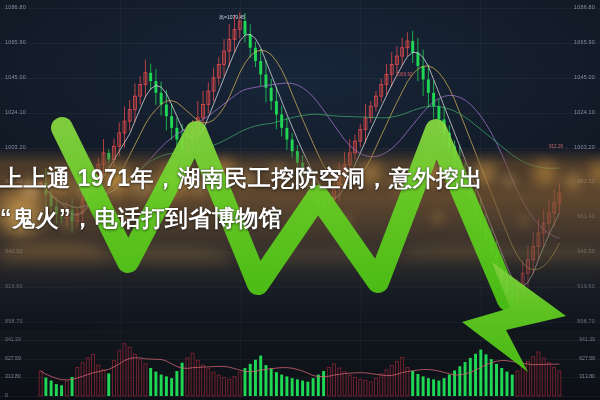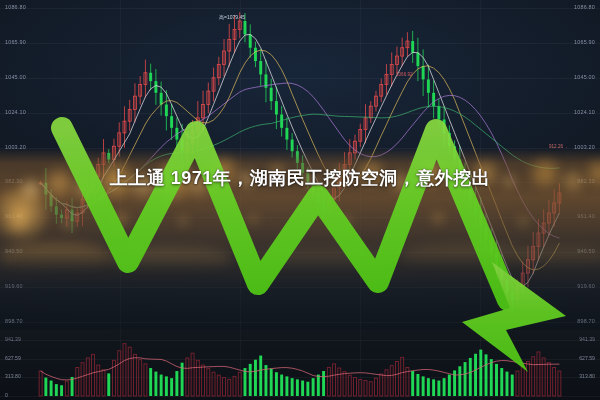--- a/index.html
+++ b/index.html
@@ -64,22 +64,22 @@
   }
   .blob{position:absolute;border-radius:50%;filter:blur(5px);}
   .streak{position:absolute;filter:blur(6px);border-radius:40%;}
 
   
   .arrow-wrap{position:absolute;left:0;top:0;width:600px;height:400px;pointer-events:none;}
 
   
   .headline{
     position:absolute;left:0;top:158px;width:600px;
-    text-align:center;color:#ffffff;
-    font-size:18px;font-weight:bold;line-height:40px;
+    text-align:left;color:#ffffff;
+    font-size:23px;font-weight:bold;line-height:40px;
     letter-spacing:0.5px;
     text-shadow:0 1px 3px rgba(0,0,0,.55), 0 0 1px rgba(0,0,0,.8);
     white-space:nowrap;
   }
   .headline .l2{display:block;}
 </style>
 </head>
 <body>
 
 <div id="root">
@@ -518,15 +518,16 @@
       </defs>
       <g opacity="0.93">
         <path id="arrow-line" fill="none" stroke="url(#agrad)" stroke-width="22" stroke-linecap="round" stroke-linejoin="round" d="M 62,128 L 128,262 L 196,132 L 258,284 L 318,196 L 378,282 L 436,130 L 508,300"></path>
         <polygon id="arrow-head" points="492,262 566,316 506,330 528,372 462,322 510,308" fill="url(#agrad)"></polygon>
       </g>
     </svg>
   </div>
 
   <div class="headline">
     <span class="l1">上上通 1971年，湖南民工挖防空洞，意外挖出</span>
+    <span class="l2">“鬼火”，电话打到省博物馆</span>
   </div>
 
 </div>
 
 </body></html>

